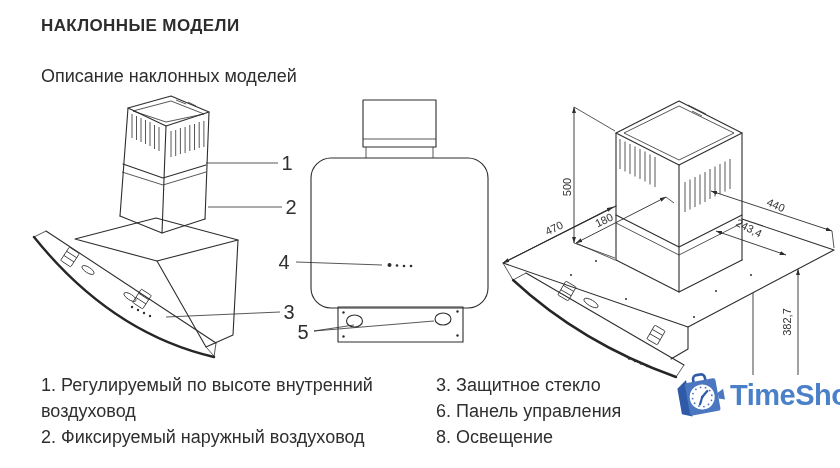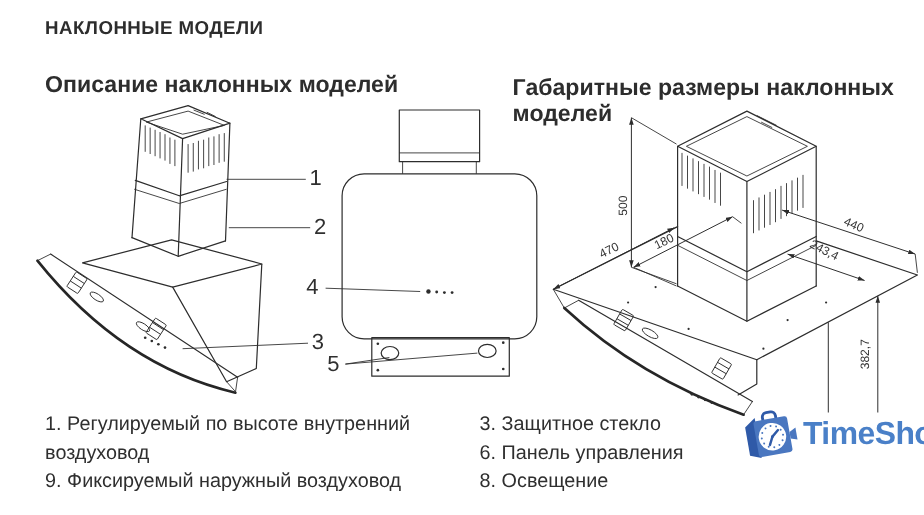--- a/index.html
+++ b/index.html
@@ -1,41 +1,40 @@
 <!DOCTYPE html>
 <html><head>
 <meta charset="utf-8">
 <style>
   html,body{margin:0;padding:0;background:#fff;}
   #page{position:relative;width:840px;height:468px;background:#ffffff;overflow:hidden;
         font-family:"Liberation Sans","DejaVu Sans",sans-serif;color:#2f2f2f;margin-left:16px;}
   .abs{position:absolute;}
   .title{font-size:17px;font-weight:700;letter-spacing:.4px;color:#2d2d2d;}
-  .subhead{font-size:21px;font-weight:700;color:#2d2d2d;}
+  .subhead{font-size:18px;font-weight:400;color:#2d2d2d;}
   .callout-num{font-size:20px;font-weight:400;color:#2f2f2f;transform:translate(-50%,-50%);}
   .dim-label{font-size:11px;color:#333;white-space:nowrap;}
   .legend{font-size:18px;line-height:26px;color:#2f2f2f;}
   .legend div{margin:0;}
   .logo-wrap{display:flex;align-items:center;gap:3px;}
   .logo-text{font-size:29px;font-weight:700;letter-spacing:-0.5px;color:#4a80c8;}
   svg{display:block;}
   .ln{stroke:#2d2d2d;stroke-width:1.1;fill:none;stroke-linecap:round;stroke-linejoin:round;}
   .ln-thin{stroke:#2d2d2d;stroke-width:0.8;fill:none;}
   .ln-thick{stroke:#262626;stroke-width:2.4;fill:none;stroke-linecap:round;}
   .dimln{stroke:#2d2d2d;stroke-width:0.9;fill:none;}
   .dot{fill:#2d2d2d;stroke:none;}
 </style>
 </head>
 <body>
 
 <div id="page">
 
   <div class="abs title" style="left:25px;top:16px;">НАКЛОННЫЕ МОДЕЛИ</div>
   <div class="abs subhead" style="left:25px;top:66px;">Описание наклонных моделей</div>
-  <div class="abs subhead" style="left:450px;top:68px;">Габаритные размеры наклонных моделей</div>
 
   <svg class="abs" style="left:0;top:85px;" width="840" height="305" viewBox="0 0 840 305">
     <defs>
       <marker id="ar" viewBox="0 0 6 4" refX="6" refY="2" markerWidth="7" markerHeight="5" orient="auto-start-reverse">
         <path d="M0,0 L6,2 L0,4 Z" fill="#2d2d2d"></path>
       </marker>
     </defs>
 
     <g>
 
@@ -174,21 +173,21 @@
 
   <div class="abs dim-label" style="left:551px;top:187px;transform:translate(-50%,-50%) rotate(-90deg);">500</div>
   <div class="abs dim-label" style="left:538px;top:228px;transform:translate(-50%,-50%) rotate(-26deg);">470</div>
   <div class="abs dim-label" style="left:588px;top:220px;transform:translate(-50%,-50%) rotate(-26deg);">180</div>
   <div class="abs dim-label" style="left:760px;top:205px;transform:translate(-50%,-50%) rotate(23deg);">440</div>
   <div class="abs dim-label" style="left:733px;top:228px;transform:translate(-50%,-50%) rotate(27deg);">243,4</div>
   <div class="abs dim-label" style="left:771px;top:322px;transform:translate(-50%,-50%) rotate(-90deg);">382,7</div>
 
   <div class="abs legend" style="left:25px;top:372px;width:405px;">
     <div>1. Регулируемый по высоте внутренний воздуховод</div>
-    <div>9. Фиксируемый наружный воздуховод</div>
+    <div>2. Фиксируемый наружный воздуховод</div>
   </div>
   <div class="abs legend" style="left:420px;top:372px;width:270px;">
     <div>3. Защитное стекло</div>
     <div>6. Панель управления</div>
     <div>8. Освещение</div>
   </div>
 
   <div class="abs logo-wrap" style="left:655px;top:369px;">
     <svg width="56" height="52" viewBox="0 0 56 52">
       <g transform="rotate(-10 28 27)">

